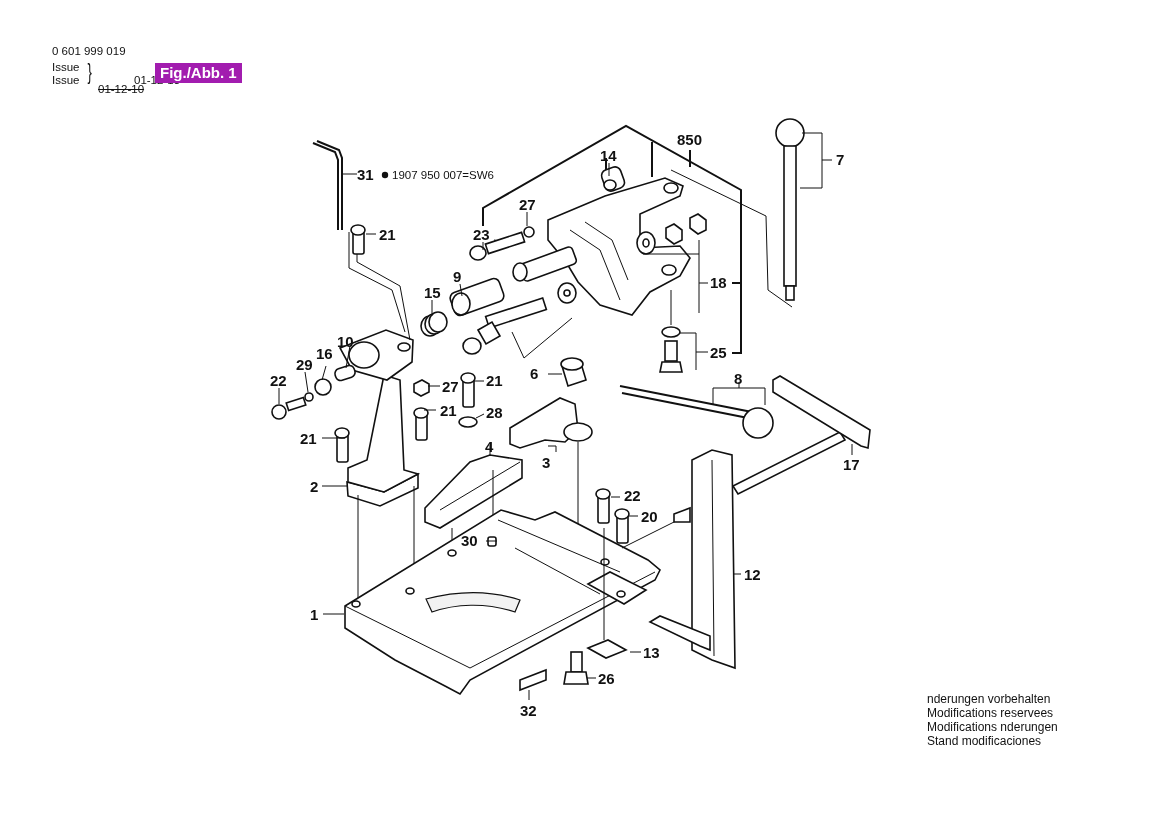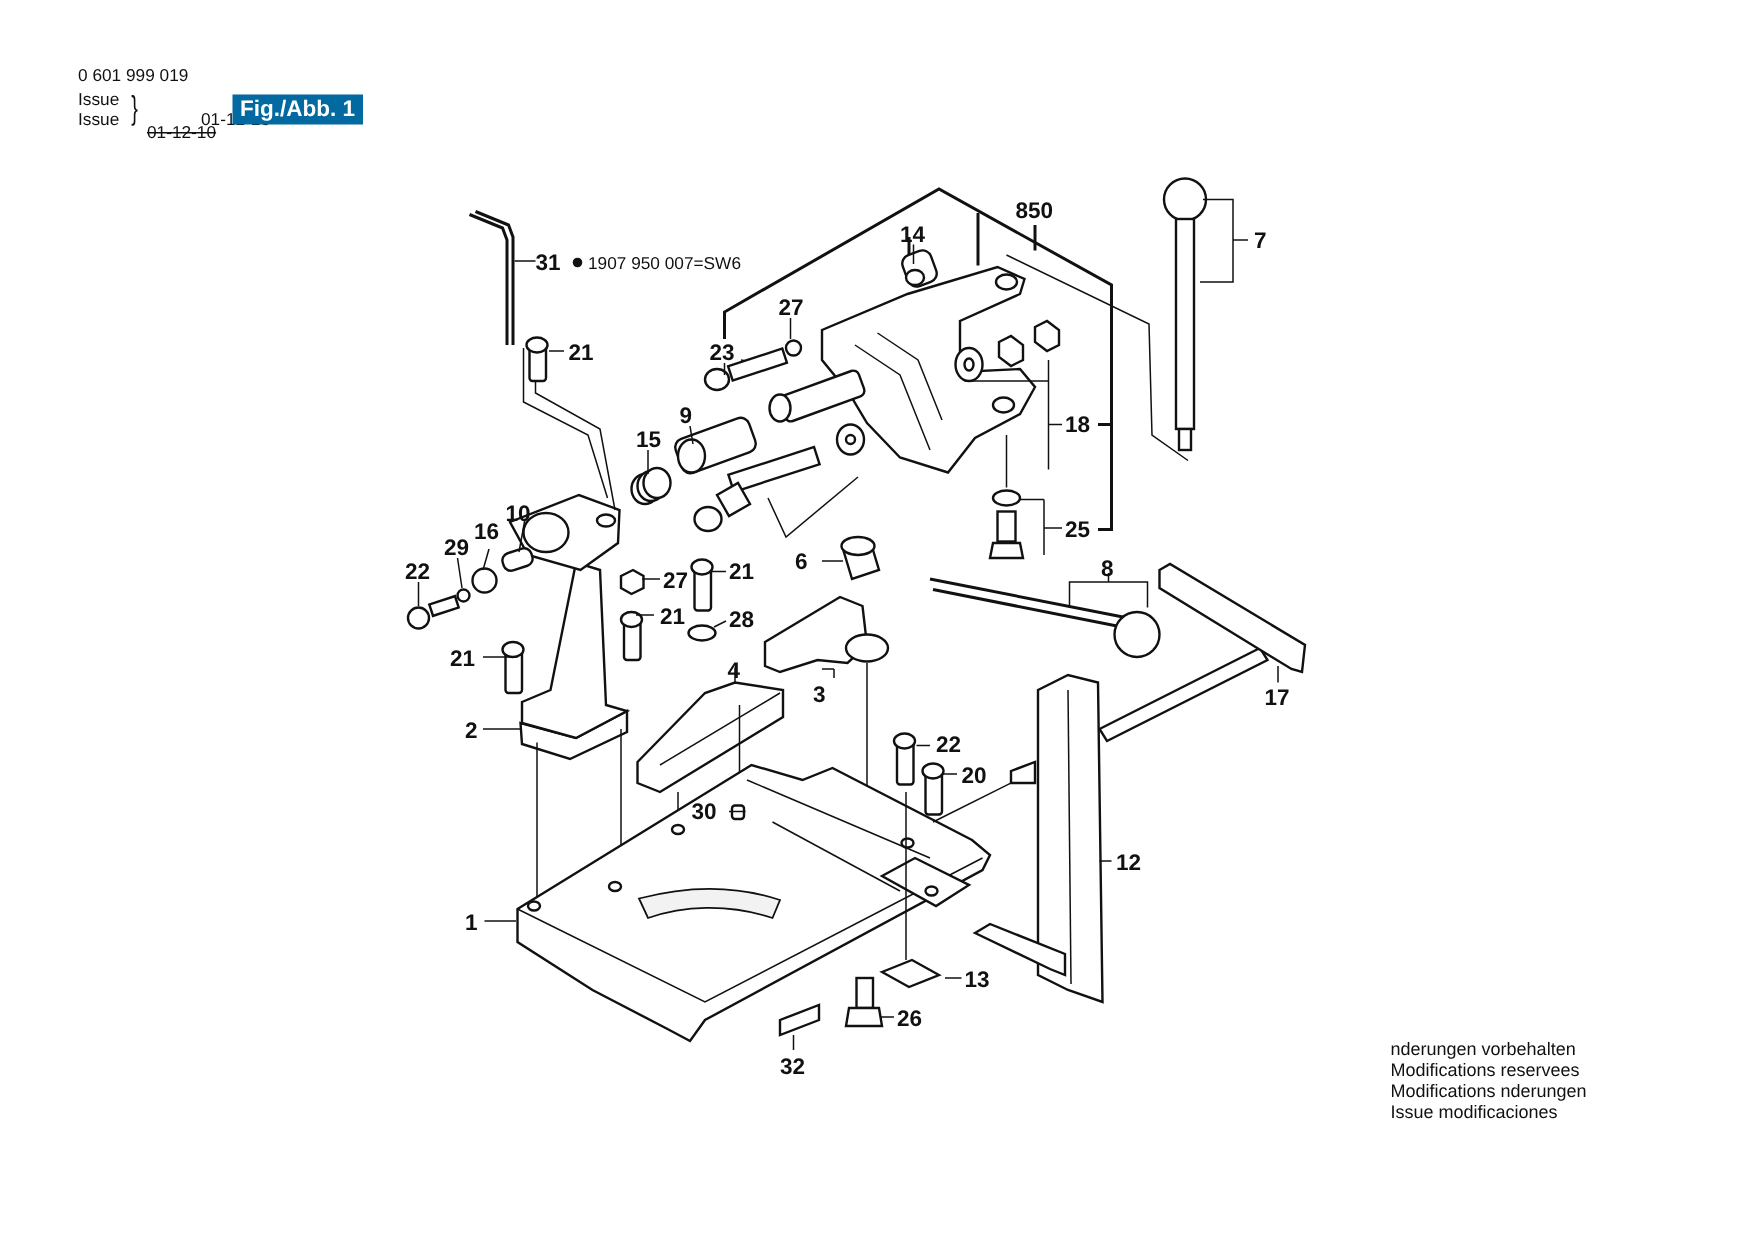--- a/index.html
+++ b/index.html
@@ -5,21 +5,21 @@
   html, body { margin: 0; padding: 0; background: #ffffff; }
   body { width: 1169px; height: 826px; position: relative; overflow: hidden;
          font-family: "Liberation Sans", sans-serif; color: #111; }
   .hdr { position: absolute; font-size: 11.5px; line-height: 13px; }
   #docno { left: 52px; top: 45px; }
   #stand { left: 52px; top: 61px; }
   #issue { left: 52px; top: 74px; text-align: right; }
   #brace { position: absolute; left: 86px; top: 59px; font-size: 22px; line-height: 26px; transform: scaleX(0.6); }
   #old-date { position: absolute; left: 98px; top: 61px; font-size: 11.5px; text-decoration: line-through; margin-top: 22px; }
   #new-date { position: absolute; left: 98px; top: 74px; font-size: 11.5px; padding-left: 36px; }
-  #figlabel { position: absolute; left: 155px; top: 63px; background: #0369a1; color: #fff;
+  #figlabel { position: absolute; left: 155px; top: 63px; background: #a21caf; color: #fff;
               font-weight: bold; font-size: 15px; padding: 1px 5px 2px 5px; line-height: 17px; text-align: right; }
   #notes { position: absolute; left: 927px; top: 692px; font-size: 12px; line-height: 14px; }
   svg#diagram { position: absolute; left: 0; top: 0; }
   .pl { font-family: "Liberation Sans", sans-serif; font-weight: bold; font-size: 15px; fill: #111; }
   .note { font-family: "Liberation Sans", sans-serif; font-size: 11.5px; fill: #111; }
   .ln { stroke: #111; stroke-width: 1; fill: none; }
   .ln2 { stroke: #111; stroke-width: 2; fill: none; }
   .part { stroke: #111; stroke-width: 1.6; fill: #fff; }
   .partg { stroke: #111; stroke-width: 1.2; fill: #f2f2f2; }
 </style>
@@ -287,14 +287,14 @@
     <text class="pl" x="677" y="145">850</text>
     <circle cx="385" cy="175" r="3.2" fill="#111"></circle>
     <text class="note" x="392" y="179">1907 950 007=SW6</text>
   </g>
 </svg>
 
 <div id="notes">
   <div>nderungen vorbehalten</div>
   <div>Modifications reservees</div>
   <div>Modifications nderungen</div>
-  <div>Issue modificaciones</div>
+  <div>Stand modificaciones</div>
 </div>
 
 </body></html>

